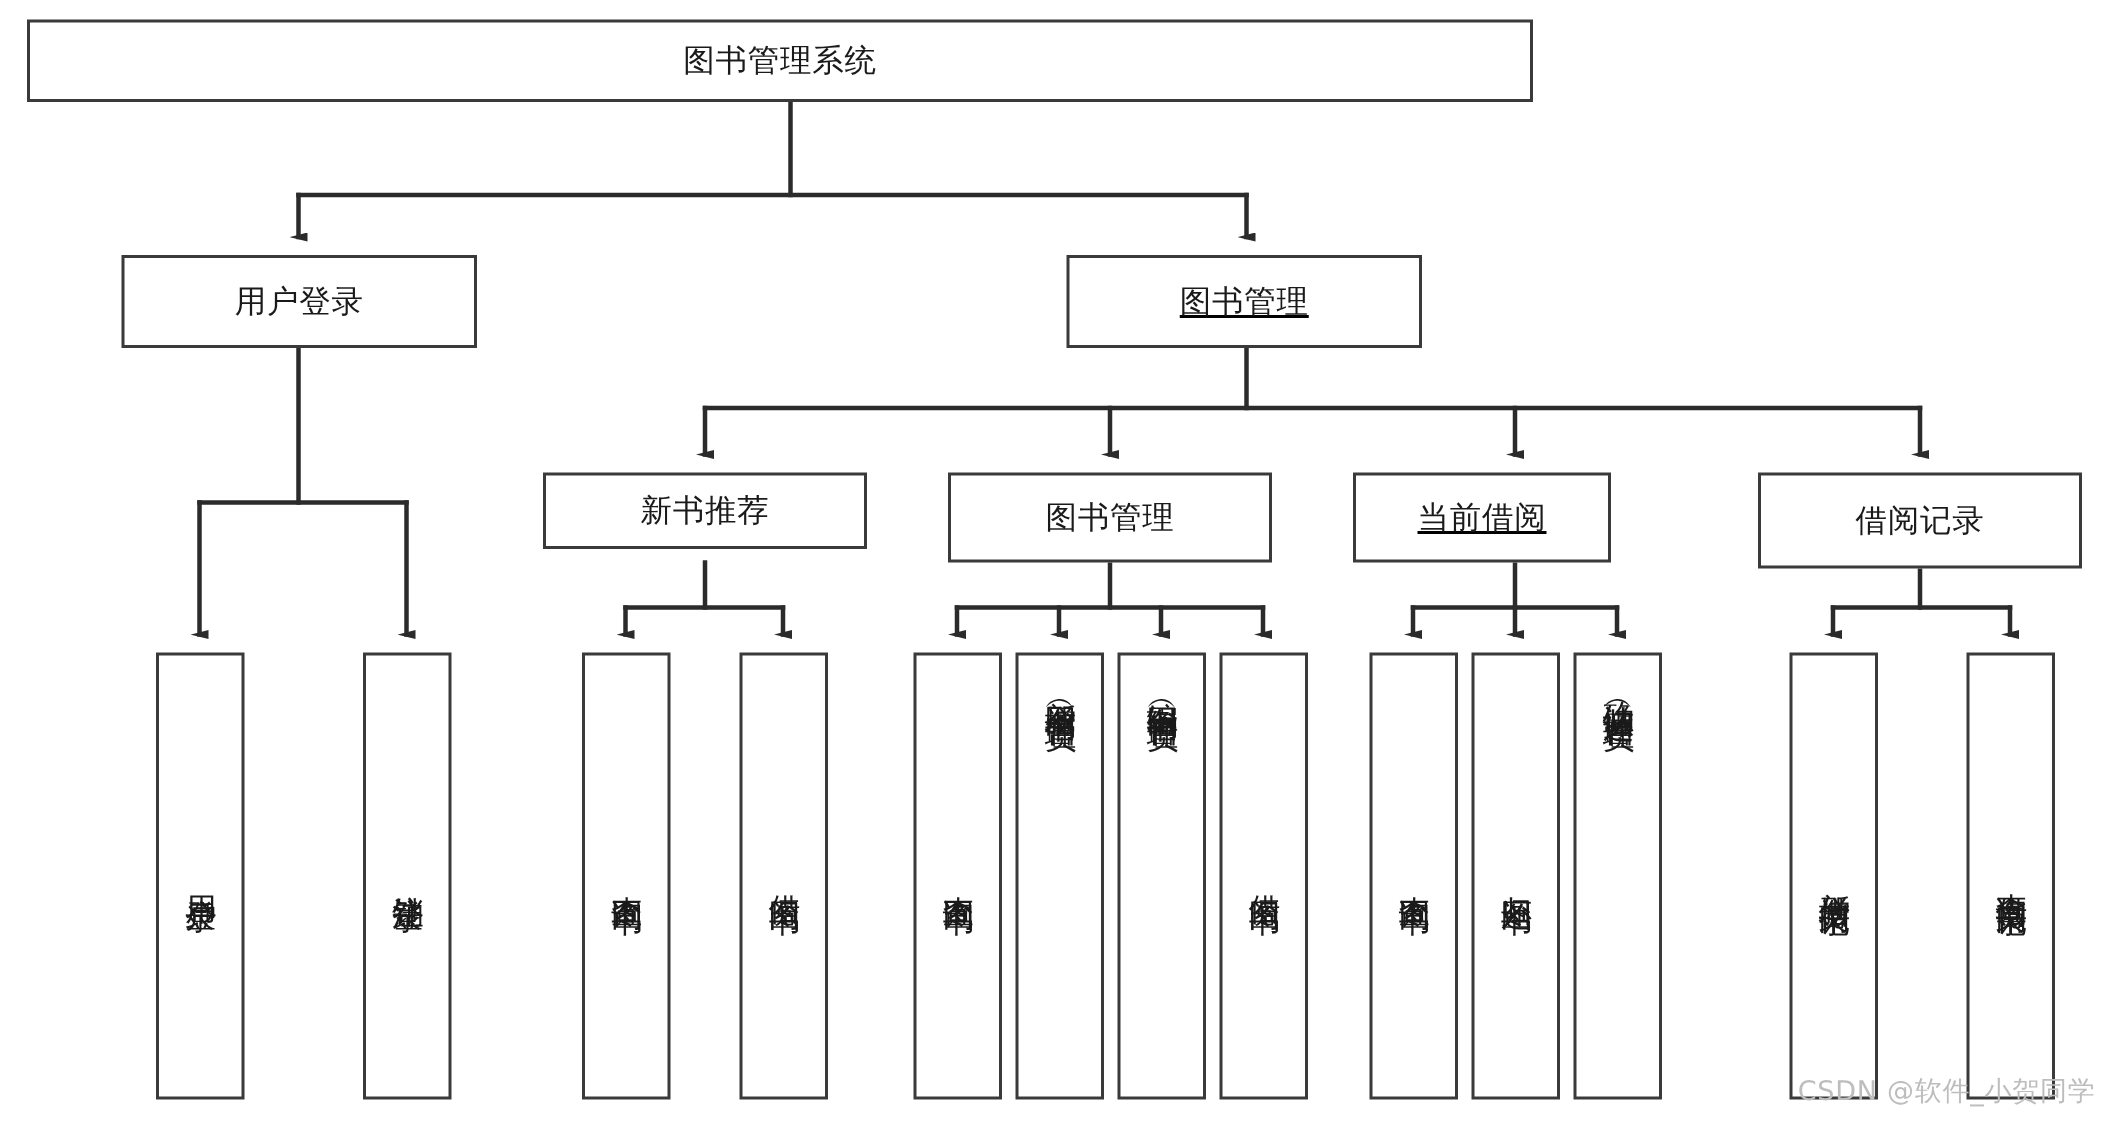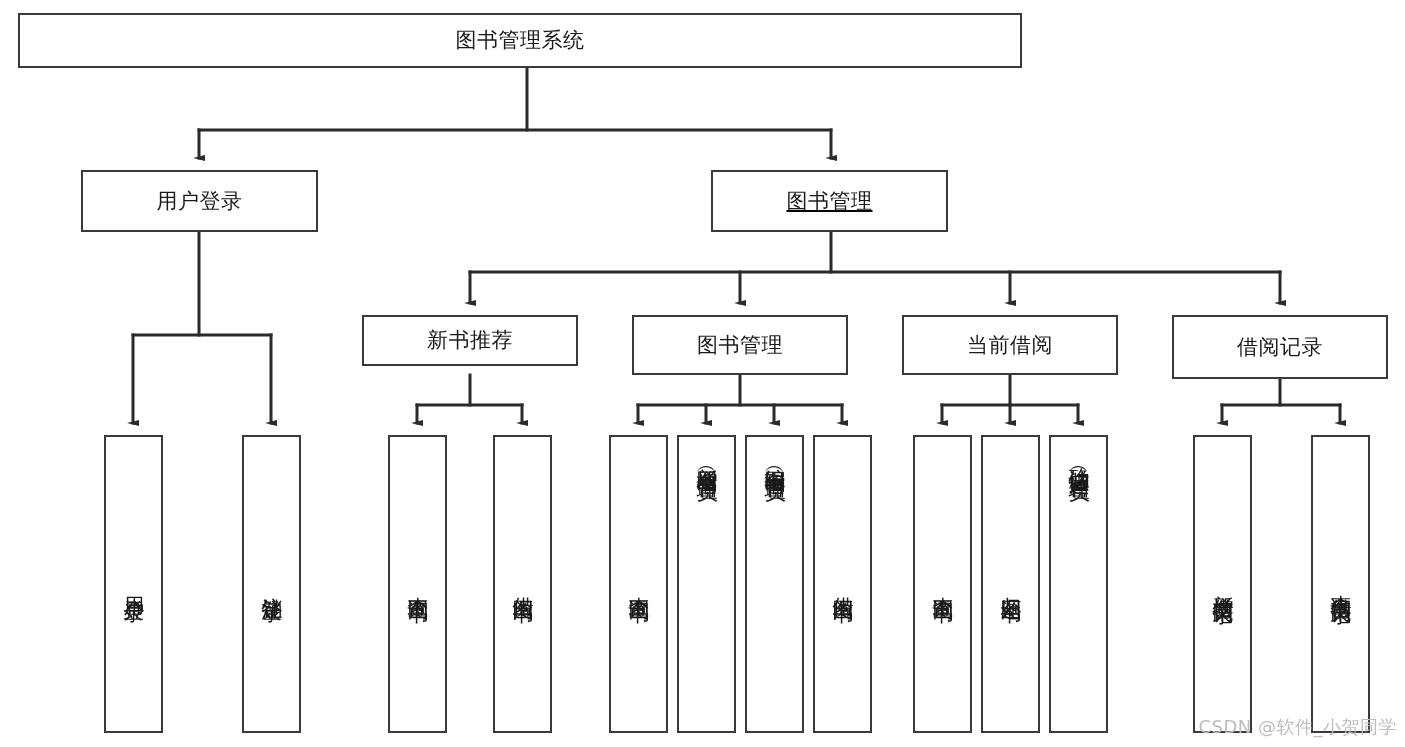--- a/index.html
+++ b/index.html
@@ -135,21 +135,21 @@
   <div class="node" style="left:711px; top:170px; width:237px; height:62px;text-decoration:underline;">
     <span class="node-label">图书管理</span>
   </div>
 
   <div class="node" style="left:362px; top:315px; width:216px; height:51px;">
     <span class="node-label">新书推荐</span>
   </div>
   <div class="node" style="left:632px; top:315px; width:216px; height:60px;">
     <span class="node-label">图书管理</span>
   </div>
-  <div class="node" style="left:902px; top:315px; width:216px; height:60px;">
+  <div class="node" style="left:902px; top:315px; width:172px; height:60px;text-decoration:underline;">
     <span class="node-label">当前借阅</span>
   </div>
   <div class="node" style="left:1172px; top:315px; width:216px; height:64px;">
     <span class="node-label">借阅记录</span>
   </div>
 
   <div class="node leaf leaf-mid" style="left:104px; top:435px; width:59px; height:298px;">
     <span class="node-label">用户登录</span>
   </div>
   <div class="node leaf leaf-mid" style="left:242px; top:435px; width:59px; height:298px;">

